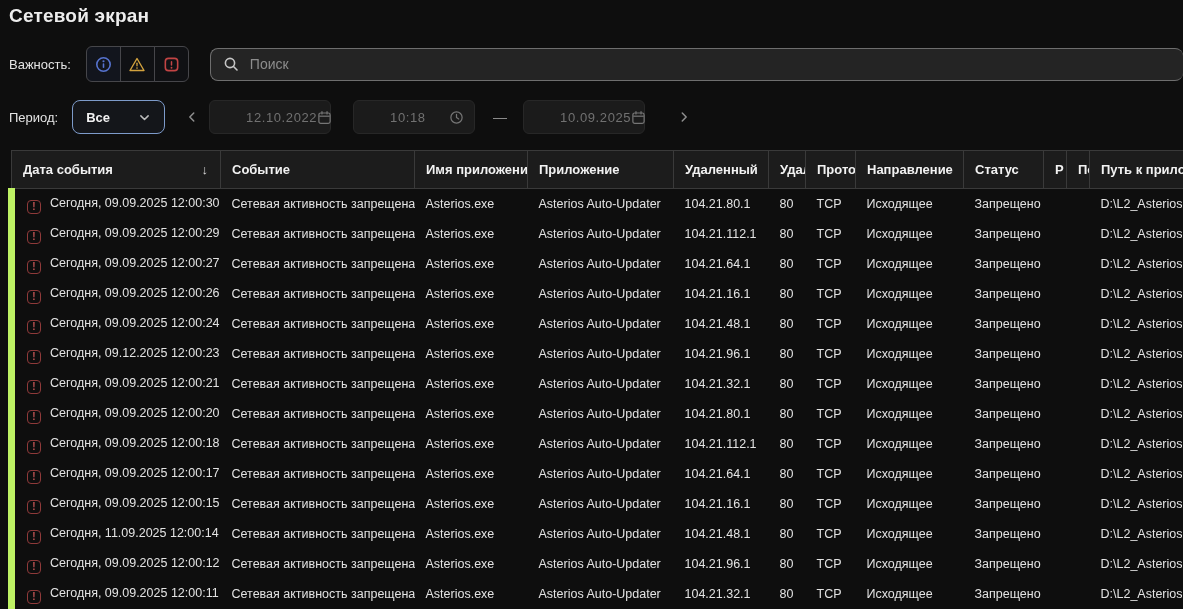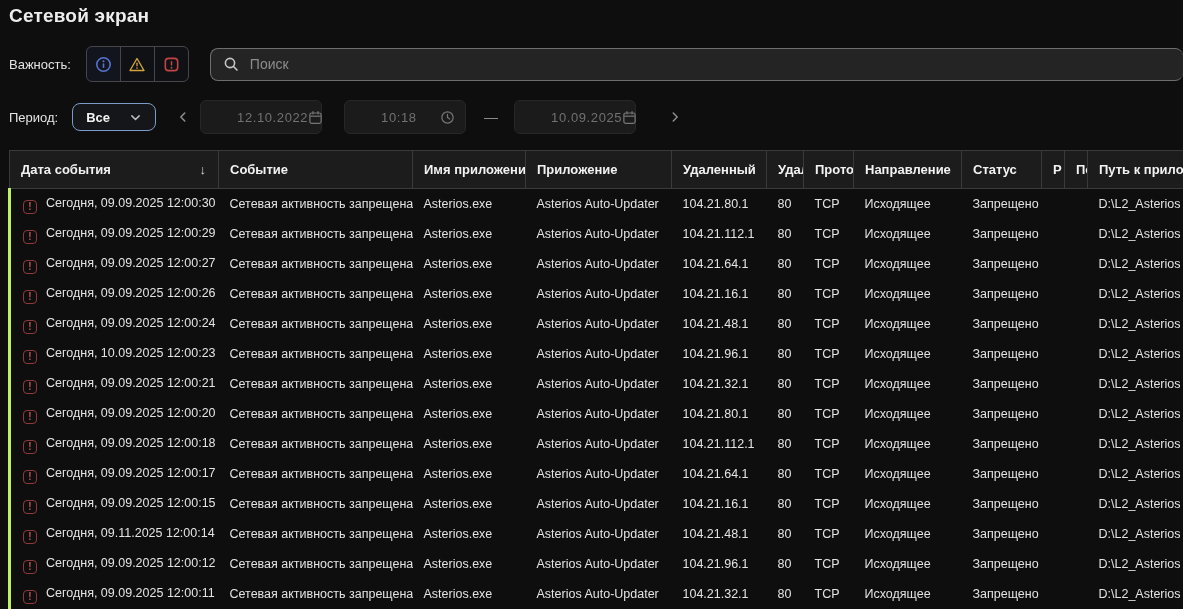--- a/index.html
+++ b/index.html
@@ -39,21 +39,21 @@
   .search svg { flex:none; color:#c6c6c6; }
   .search input {
     flex:1; min-width:0; background:transparent; border:none; outline:none;
     color:#dcdcdc; font-size:14px; font-family:"Liberation Sans", sans-serif;
   }
   .search input::placeholder { color:#8d8d8d; }
 
   
   .period-row { display:flex; align-items:center; margin:17px 0 0 9px; height:36px; }
   .preset {
-    display:flex; align-items:center; gap:19px; height:28px; padding:0 13px;
+    display:flex; align-items:center; gap:28px; height:34px; padding:0 13px;
     margin-left:14px; cursor:pointer;
     border:1px solid var(--dropdown_border); border-radius:8px; background:#14161a;
     color:#f2f2f2; font-weight:700; font-size:13px; font-family:"Liberation Sans", sans-serif;
   }
   .preset svg { color:#bdbdbd; }
   .nav-btn { background:none; border:none; padding:0 4px; margin:0 6px; cursor:pointer; color:#8f8f8f; display:flex; align-items:center; }
   .nav-btn.prev { margin-left:16px; }
   .dt {
     display:flex; align-items:center; justify-content:space-between;
     width:122px; height:34px; margin-right:22px;
@@ -71,21 +71,21 @@
     height:38px; background:#1c1c1c; border:1px solid #3a3a3a;
     padding:0 4px 0 11px; text-align:left; font-size:13px; font-weight:700; color:#f2f2f2;
     white-space:nowrap; overflow:hidden; cursor:pointer;
   }
   thead th .th-inner { display:flex; align-items:center; justify-content:space-between; }
   thead th .sort { color:#dcdcdc; font-weight:400; font-size:13px; padding-right:8px; }
   tbody td {
     height:30px; padding:0 2px 0 11px; font-size:12.5px; color:#e3e3e3;
     white-space:nowrap; overflow:hidden; vertical-align:middle;
   }
-  tbody td:first-child { border-left:3px solid #bef264; }
+  tbody td:first-child { border-left:7px solid #bef264; }
   .row-icon {
     display:inline-flex; align-items:center; justify-content:center;
     width:14px; height:14px; margin:0 9px 0 1px; flex:none;
     border:1.3px solid #8f3a3a; border-radius:4px;
     color:#c25454; font-size:10px; font-weight:700; line-height:1;
     position:relative; top:3px;
   }
   .cell-date-text { position:relative; top:0; }
 </style>
 </head>
@@ -349,21 +349,21 @@
             <td>104.21.48.1</td>
             <td>80</td>
             <td>TCP</td>
             <td>Исходящее</td>
             <td>Запрещено</td>
             <td></td>
             <td></td>
             <td>D:\L2_Asterios</td>
           </tr>
           <tr>
-            <td><span class="row-icon">!</span><span class="cell-date-text">Сегодня, 10.09.2025 12:00:23</span></td>
+            <td><span class="row-icon">!</span><span class="cell-date-text">Сегодня, 09.12.2025 12:00:23</span></td>
             <td>Сетевая активность запрещена</td>
             <td>Asterios.exe</td>
             <td>Asterios Auto-Updater</td>
             <td>104.21.96.1</td>
             <td>80</td>
             <td>TCP</td>
             <td>Исходящее</td>
             <td>Запрещено</td>
             <td></td>
             <td></td>
@@ -433,21 +433,21 @@
             <td>104.21.16.1</td>
             <td>80</td>
             <td>TCP</td>
             <td>Исходящее</td>
             <td>Запрещено</td>
             <td></td>
             <td></td>
             <td>D:\L2_Asterios</td>
           </tr>
           <tr>
-            <td><span class="row-icon">!</span><span class="cell-date-text">Сегодня, 09.11.2025 12:00:14</span></td>
+            <td><span class="row-icon">!</span><span class="cell-date-text">Сегодня, 11.09.2025 12:00:14</span></td>
             <td>Сетевая активность запрещена</td>
             <td>Asterios.exe</td>
             <td>Asterios Auto-Updater</td>
             <td>104.21.48.1</td>
             <td>80</td>
             <td>TCP</td>
             <td>Исходящее</td>
             <td>Запрещено</td>
             <td></td>
             <td></td>

